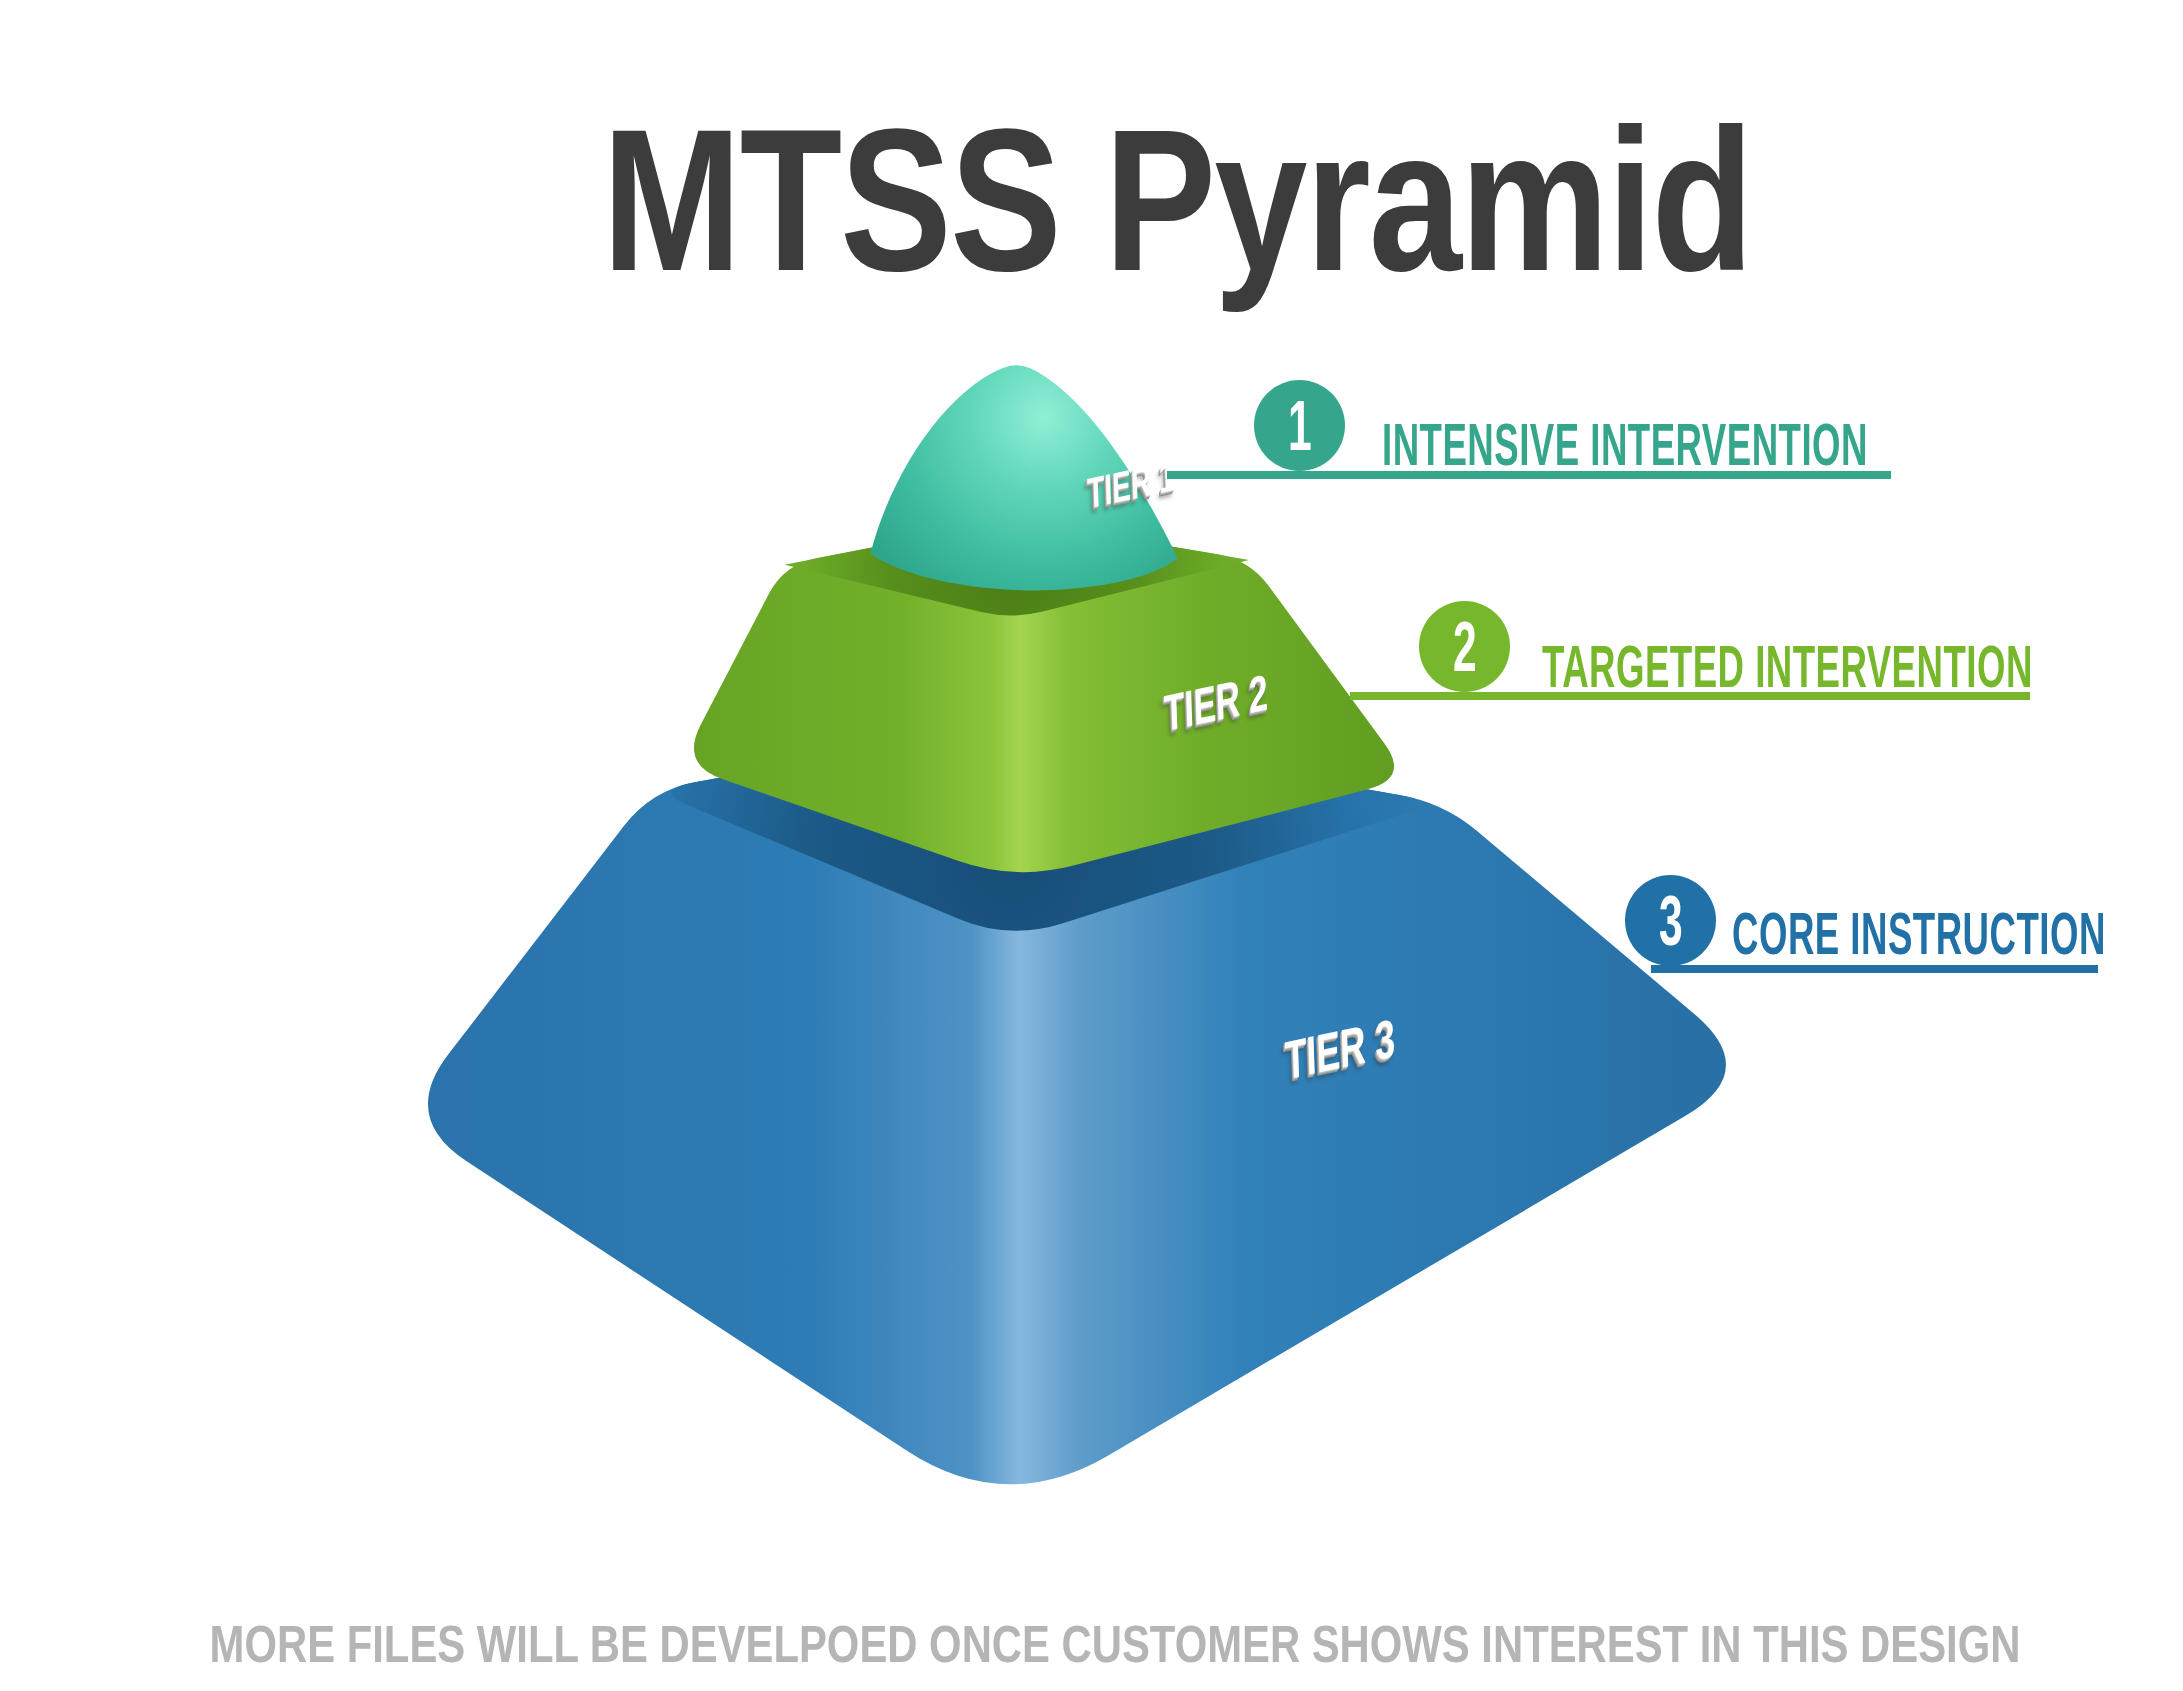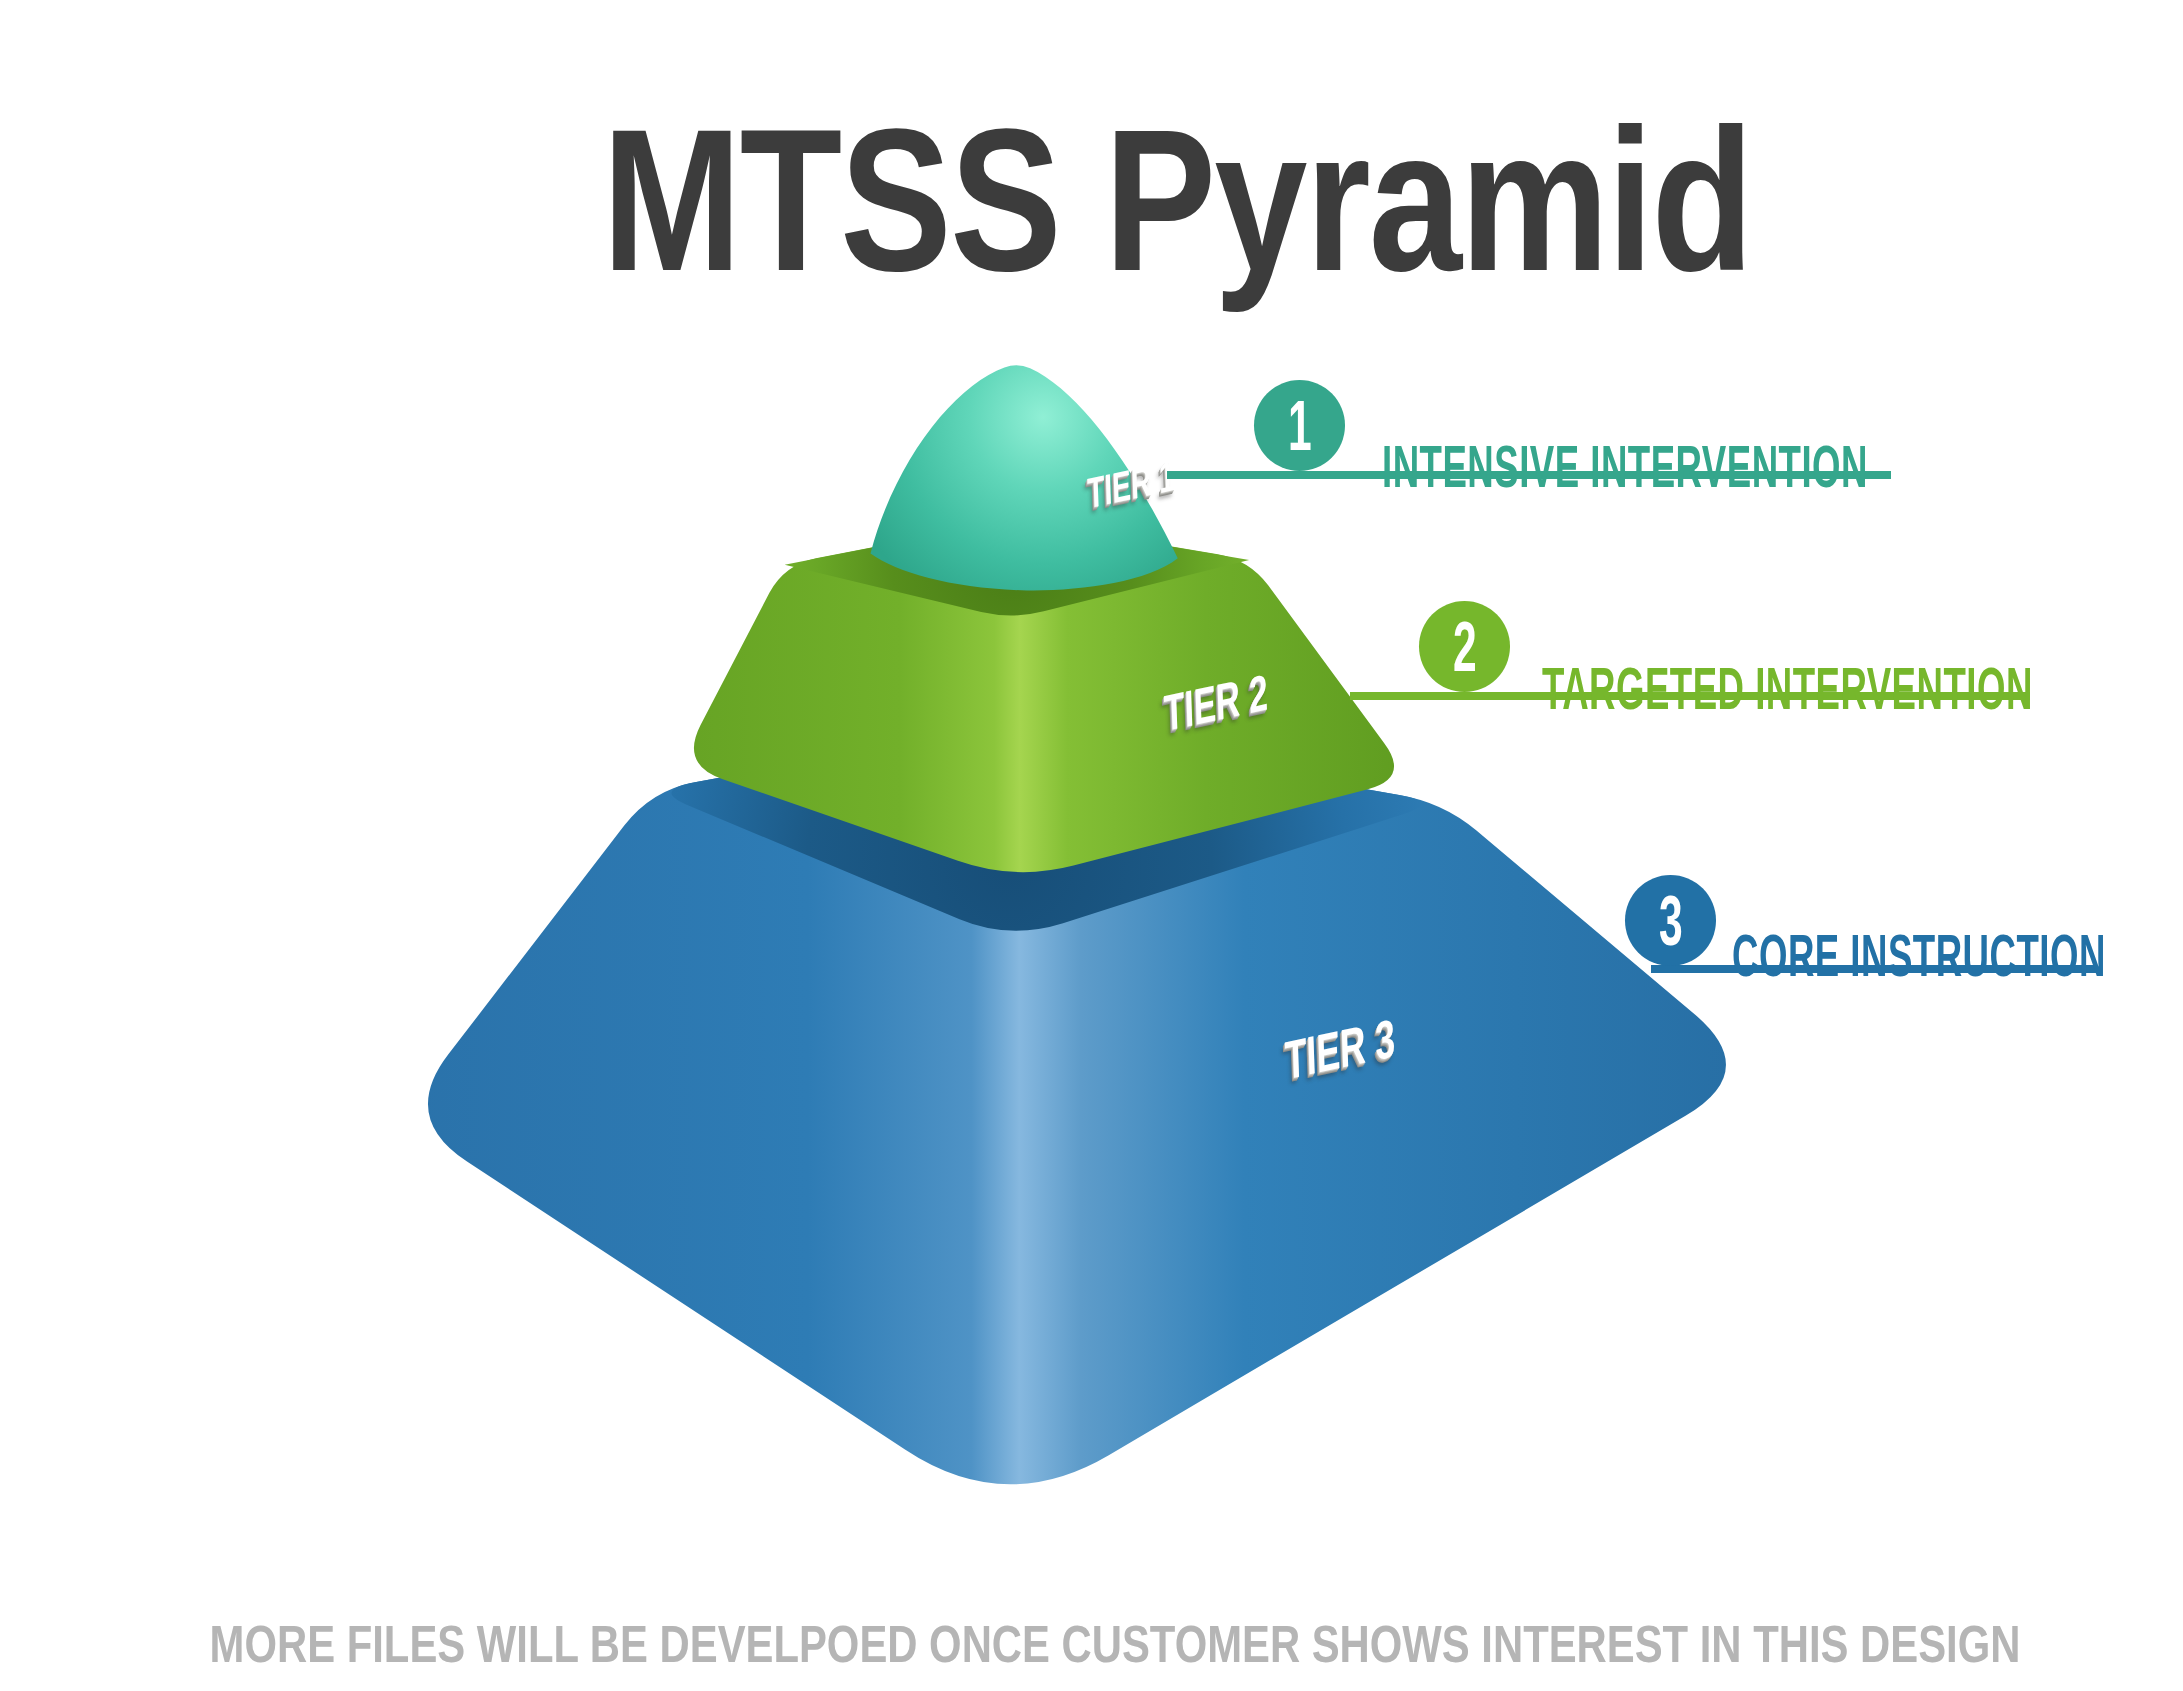--- a/index.html
+++ b/index.html
@@ -28,21 +28,21 @@
                    transform:translate(-50%,-50%) rotate(-12deg) skewX(-10deg) scaleX(0.68); }
   .face-label.t3 { left:1340px; top:1049px; font-size:53px;
                    transform:translate(-50%,-50%) rotate(-12deg) skewX(-10deg) scaleX(0.68); }
 
   
   .callout-line { position:absolute; height:8px; }
   .badge { position:absolute; width:91px; height:91px; border-radius:50%;
            display:flex; align-items:center; justify-content:center; }
   .badge span { display:inline-block; color:#ffffff; font-weight:bold; font-size:71px; line-height:1;
                 transform:scaleX(0.6); transform-origin:center; }
-  .row-label { position:absolute; white-space:nowrap;margin-top:22px; }
+  .row-label { position:absolute; white-space:nowrap; }
   .row-label span { display:inline-block; font-weight:bold; font-size:60px; line-height:1;
                     letter-spacing:0.8px; transform:scaleX(0.61); transform-origin:left center; }
 
   .teal-bg  { background:#35a68c; }
   .green-bg { background:#76b72c; }
   .blue-bg  { background:#2271a6; }
   .teal-tx  { color:#35a68c; }
   .green-tx { color:#76b72c; }
   .blue-tx  { color:#2271a6; }
 

